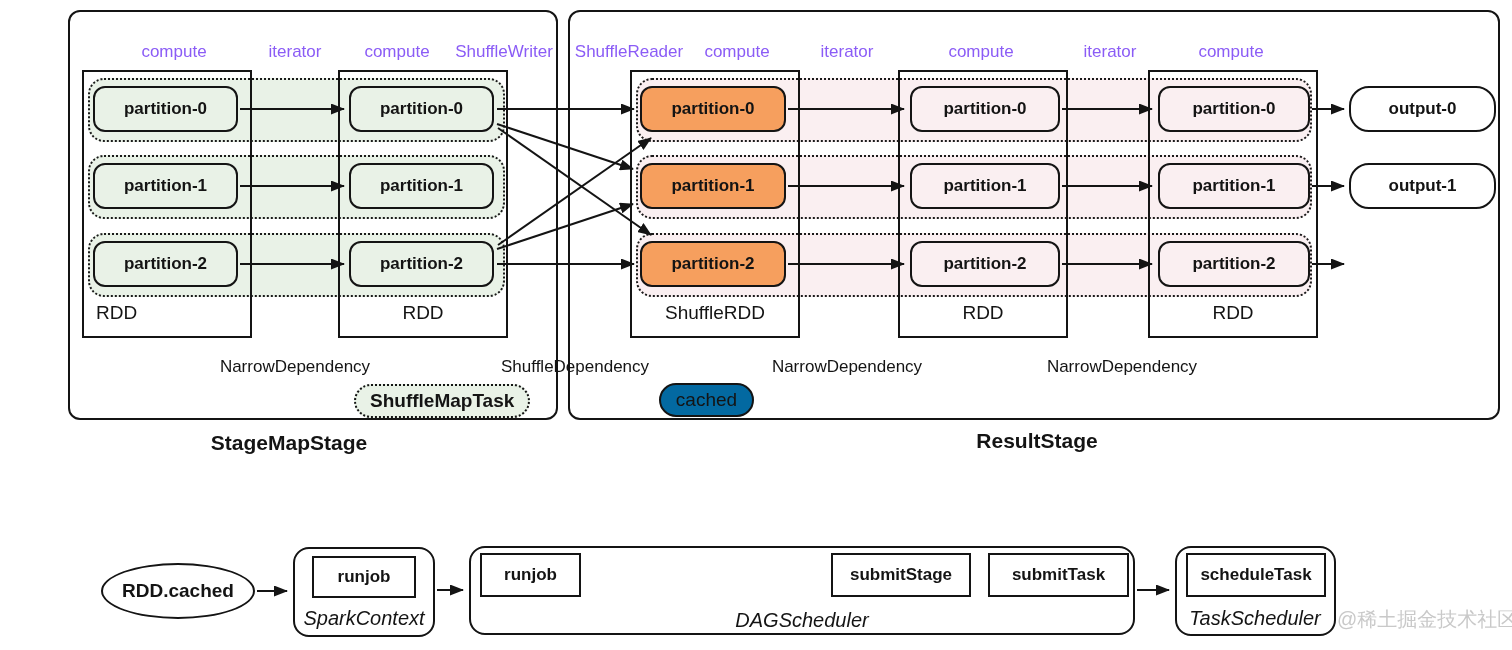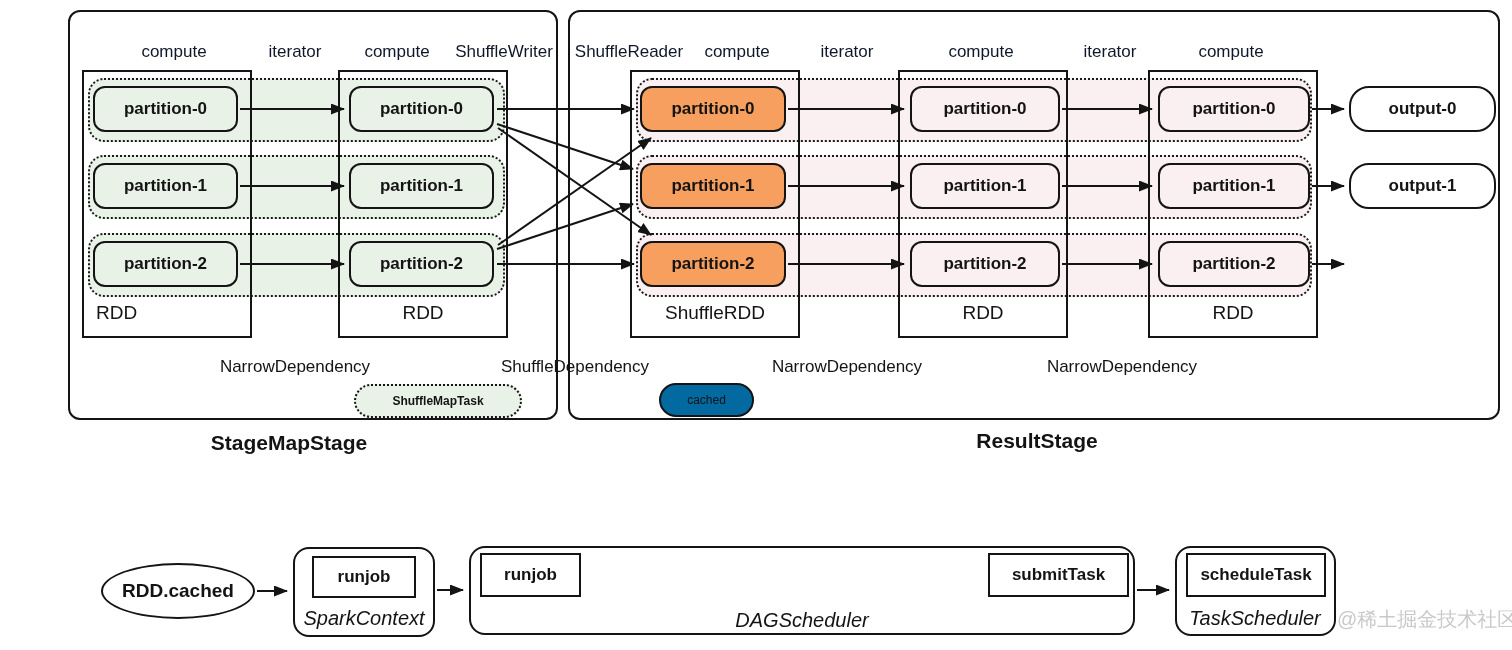--- a/index.html
+++ b/index.html
@@ -15,26 +15,26 @@
   .rddbox { border:2px solid #141414; background:transparent; z-index:2; }
 
   .part { height:46px; line-height:42px; text-align:center; font-weight:bold; font-size:17px;
           border:2px solid #141414; border-radius:12px; z-index:3; white-space:nowrap; }
   .part.green  { background:#e9f2e7; }
   .part.orange { background:#f69f5e; }
   .part.pink   { background:#faeff1; }
   .out { height:46px; line-height:42px; text-align:center; font-weight:bold; font-size:17px;
          border:2px solid #141414; border-radius:20px; background:#ffffff; z-index:3; }
 
-  .collabel { font-size:17px; color:#0f172a; transform:translateX(-50%); white-space:nowrap; z-index:4; }
+  .collabel { font-size:17px; color:#8b5cf6; transform:translateX(-50%); white-space:nowrap; z-index:4; }
   .rddlabel { font-weight:normal; font-size:19px; z-index:4; white-space:nowrap; }
   .centered { transform:translateX(-50%); }
   .deplabel { font-size:17px; transform:translateX(-50%); white-space:nowrap; z-index:4; }
 
-  .badge { height:34px; line-height:30px; padding:0 14px; text-align:center; font-size:12px;
+  .badge { height:34px; line-height:30px; padding:0 14px; text-align:center; font-size:19px;
            border-radius:17px; z-index:4; white-space:nowrap; }
   .badge.dotted { border:2px dotted #141414; }
   .badge.solid  { border:2px solid #141414; }
   .badge.green  { background:#e9f2e7; font-weight:600; }
   .badge.orange { background:#0369a1; }
   .badge.pink   { background:#faeff1; }
 
   .stage-title { font-weight:bold; font-size:21px; transform:translateX(-50%); white-space:nowrap; z-index:4; }
 
   .ellipse { border:2px solid #141414; border-radius:50%; text-align:center; font-weight:bold;
@@ -124,20 +124,21 @@
   <div class="abs stage-title" style="left:1037px;top:429px">ResultStage</div>
 
   <div class="abs ellipse" style="left:101px;top:563px;width:154px;height:56px">RDD.cached</div>
 
   <div class="abs flowbox" style="left:293px;top:547px;width:142px;height:90px"></div>
   <div class="abs method" style="left:312px;top:556px;width:104px;height:42px;line-height:38px">runjob</div>
   <div class="abs flowlabel centered" style="left:364px;top:607px">SparkContext</div>
 
   <div class="abs flowbox" style="left:469px;top:546px;width:666px;height:89px"></div>
   <div class="abs method" style="left:480px;top:553px;width:101px">runjob</div>
+  <div class="abs method" style="left:831px;top:553px;width:140px">submitStage</div>
   <div class="abs method" style="left:988px;top:553px;width:141px">submitTask</div>
   <div class="abs flowlabel centered" style="left:802px;top:609px">DAGScheduler</div>
 
   <div class="abs flowbox" style="left:1175px;top:546px;width:161px;height:90px"></div>
   <div class="abs method" style="left:1186px;top:553px;width:140px">scheduleTask</div>
   <div class="abs flowlabel centered" style="left:1255px;top:607px">TaskScheduler</div>
 
   <div class="abs watermark" style="left:1337px;top:606px">@稀土掘金技术社区</div>
 
   <svg class="overlay" width="1512" height="650" viewBox="0 0 1512 650">

